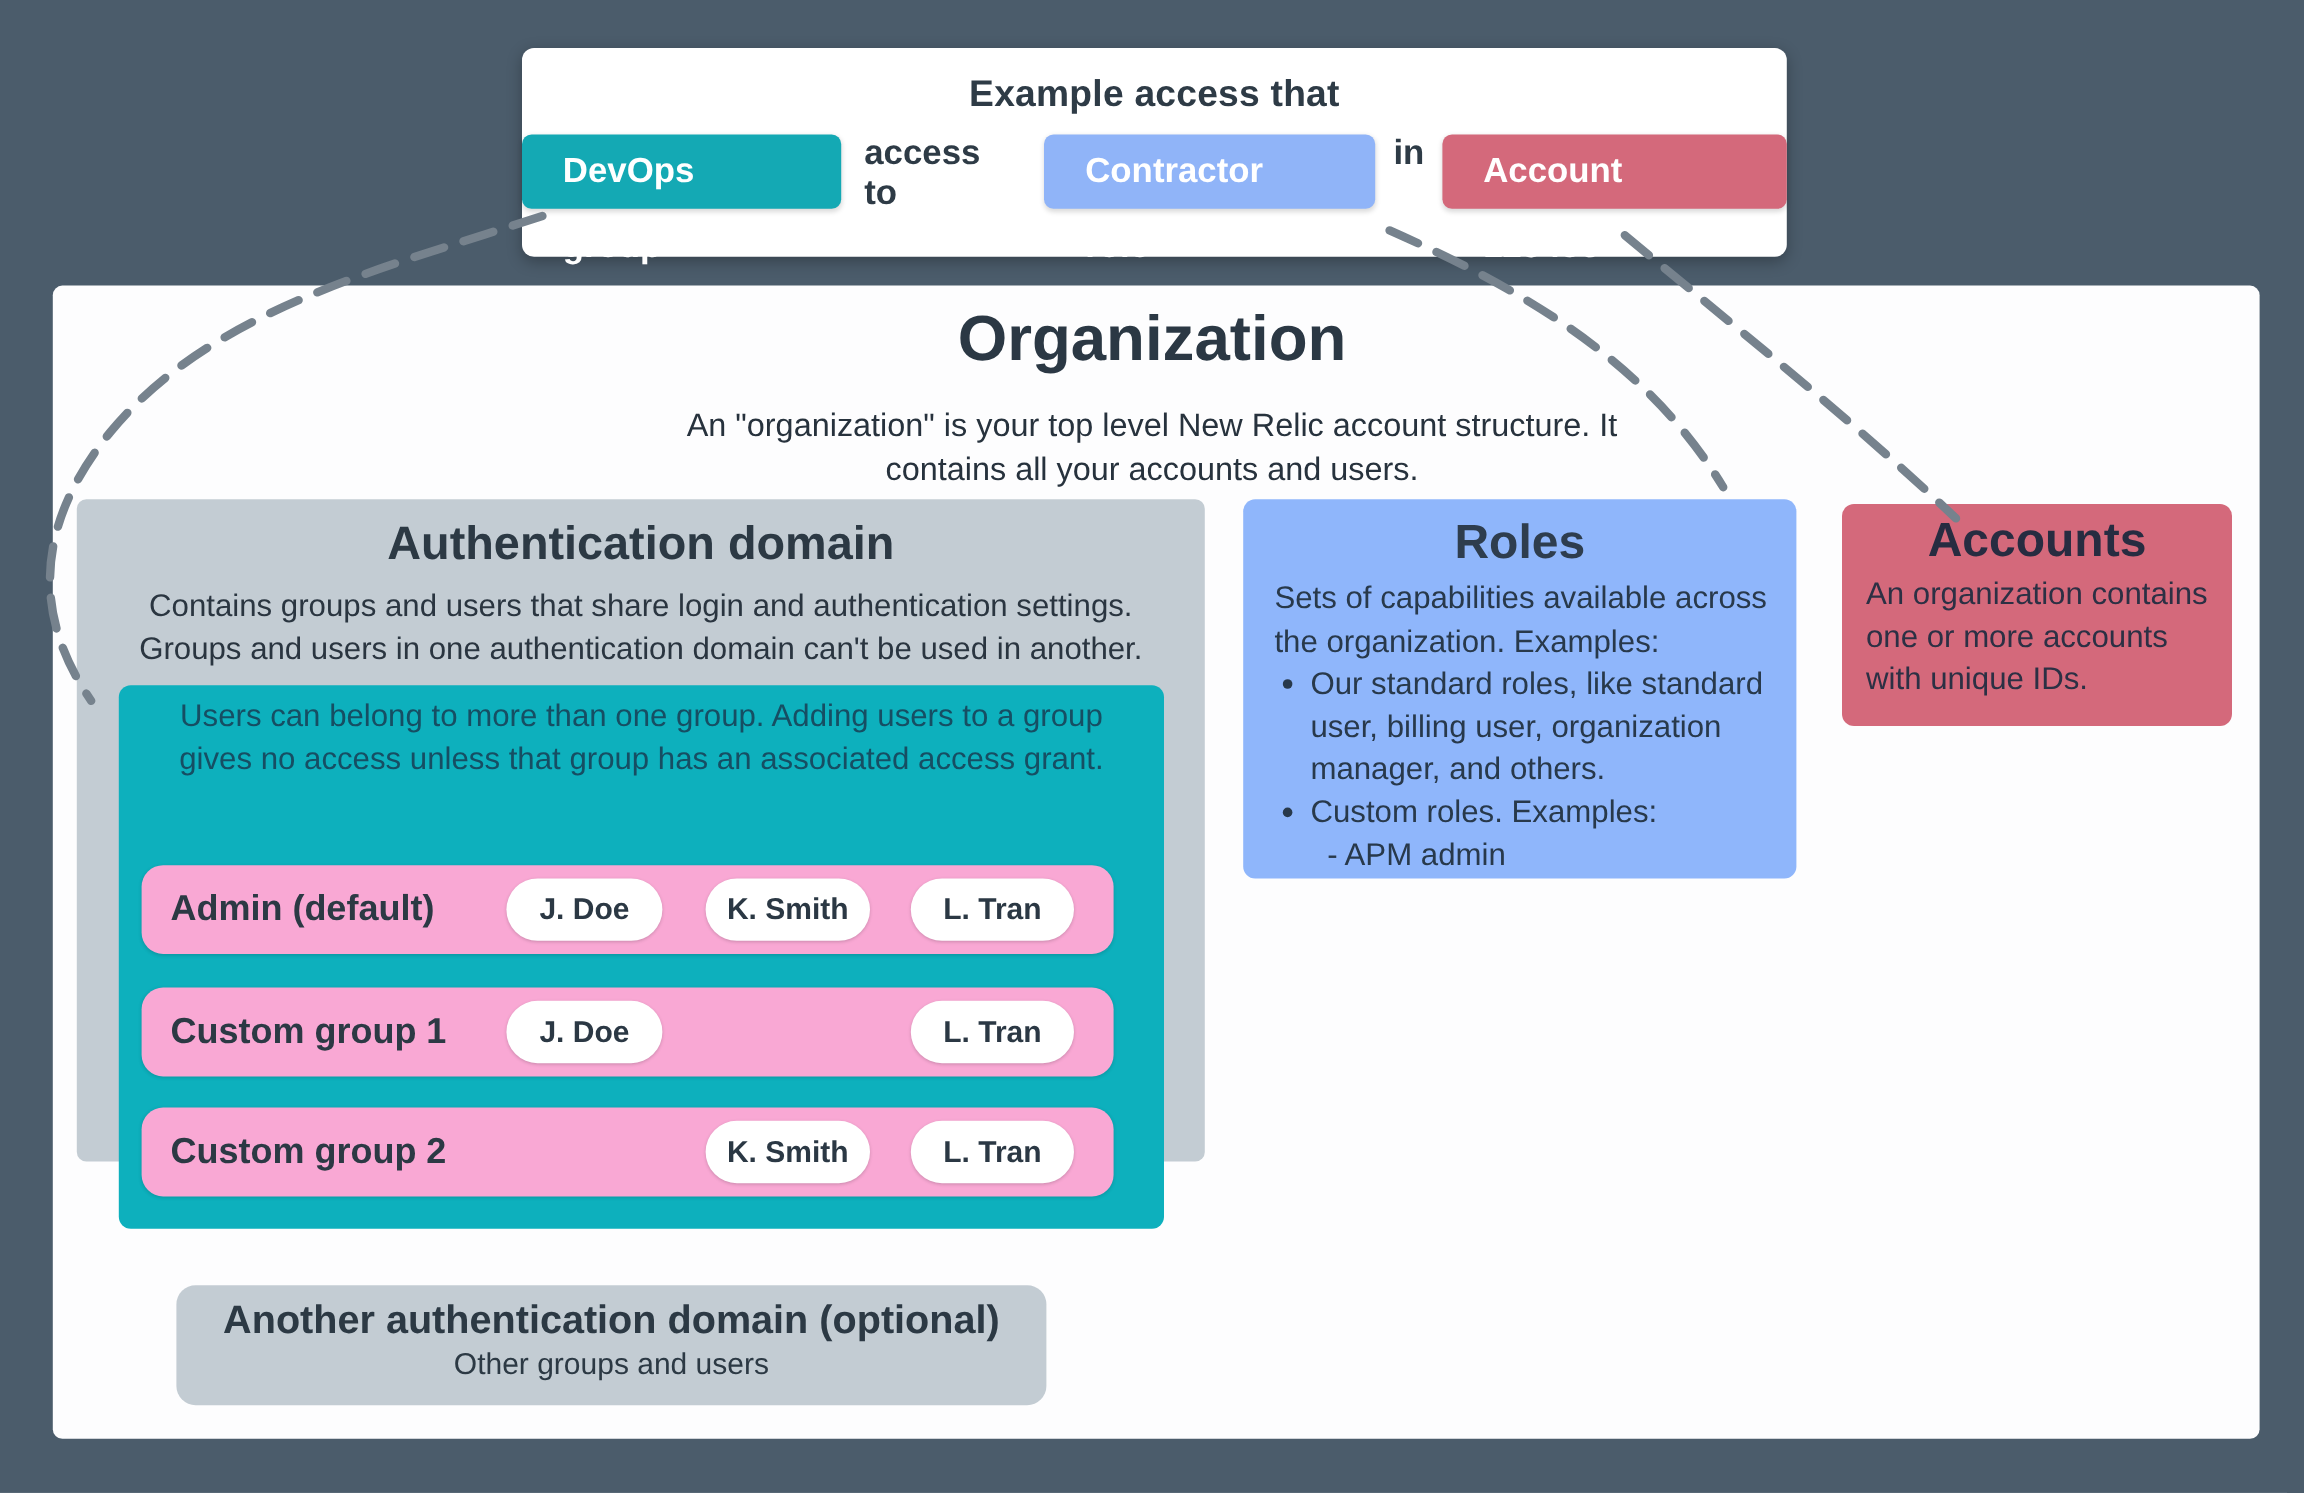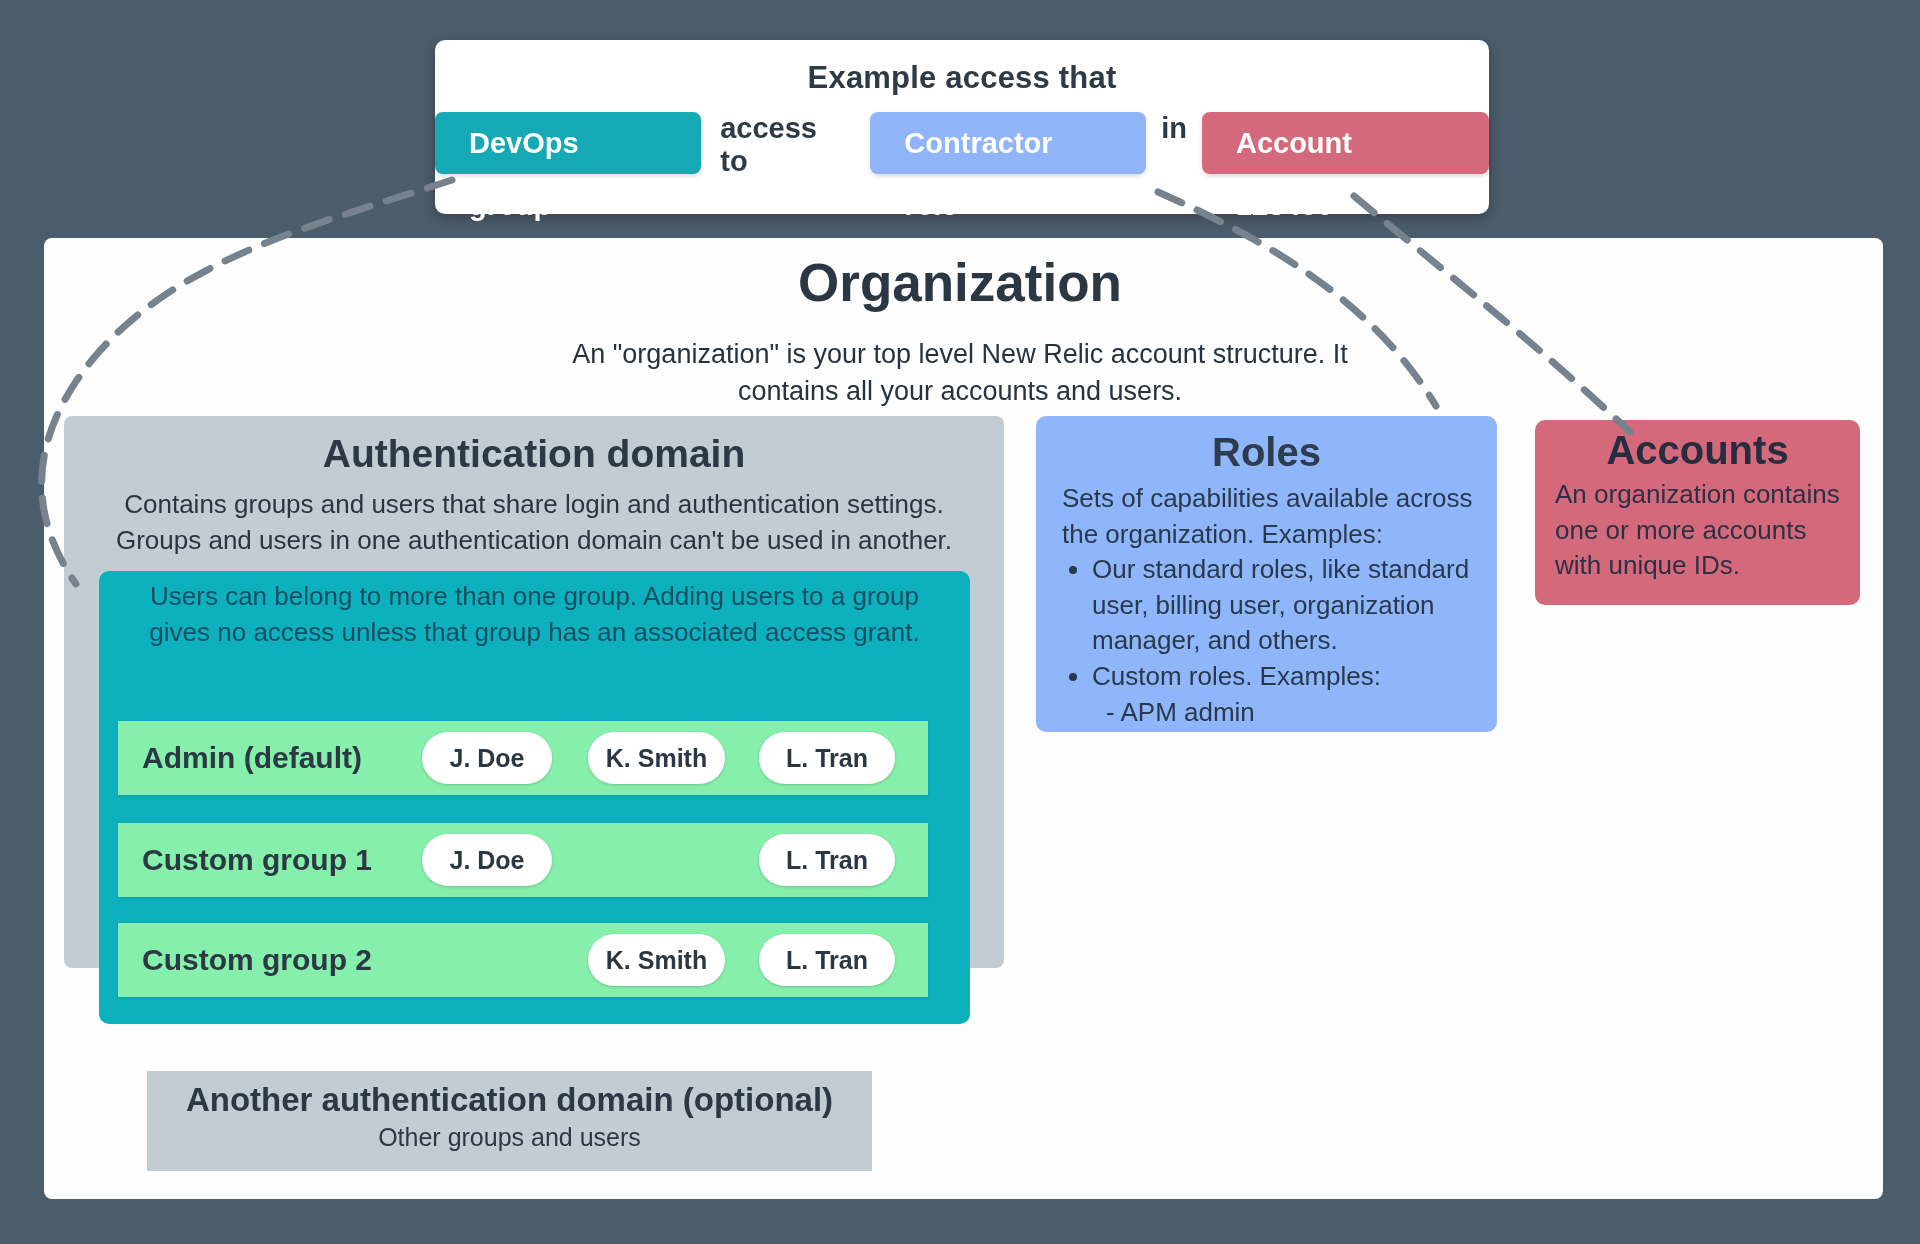--- a/index.html
+++ b/index.html
@@ -26,40 +26,40 @@
 
   
   .auth-box{position:absolute;left:64px;top:416px;width:940px;height:552px;background:#c3ccd3;border-radius:8px;}
   .auth-title{margin-top:16px;text-align:center;font-size:39px;font-weight:700;color:#2c3944;}
   .auth-desc{margin-top:10px;text-align:center;font-size:26px;line-height:1.40;color:#2a3540;white-space:pre-line;}
 
   .groups-box{position:absolute;left:35px;top:155px;width:871px;height:453px;background:#0db0bd;border-radius:10px;}
   .groups-title{margin-top:18px;text-align:center;font-size:35px;font-weight:700;color:#11495c;}
   .groups-desc{margin-top:8px;text-align:center;font-size:26px;line-height:1.38;color:#164e63;white-space:pre-line;}
 
-  .group-row{position:absolute;left:19px;width:810px;height:74px;background:#86efac;border-radius:0;box-shadow:0 1px 3px rgba(0,0,0,.12);}
+  .group-row{position:absolute;left:19px;width:810px;height:74px;background:#f9a8d4;border-radius:18px;box-shadow:0 1px 3px rgba(0,0,0,.12);}
   .group-row .row-label{position:absolute;left:24px;top:0;height:74px;line-height:74px;font-size:30px;font-weight:600;color:#2c3944;}
   .member-pill{position:absolute;top:11px;height:52px;line-height:52px;background:#ffffff;border-radius:26px;
     text-align:center;font-size:25px;font-weight:600;color:#2b3844;box-shadow:0 1px 3px rgba(0,0,0,.18);}
 
   
   .roles-box{position:absolute;left:1036px;top:416px;width:461px;height:316px;background:#8fb6fb;border-radius:10px;overflow:hidden;}
   .roles-title{margin-top:14px;text-align:center;font-size:40px;font-weight:700;color:#2e3d4e;}
   .roles-intro{margin:6px 0 0 26px;font-size:26px;line-height:1.37;color:#28394b;white-space:pre-line;}
   .roles-list{margin:0 0 0 0;padding:0 0 0 56px;list-style:disc;}
   .roles-list li{font-size:26px;line-height:1.37;color:#28394b;white-space:pre-line;}
   .roles-sub{margin-left:14px;font-size:26px;line-height:1.37;color:#28394b;white-space:pre-line;}
 
   
   .accounts-box{position:absolute;left:1535px;top:420px;width:325px;height:185px;background:#d4697b;border-radius:10px;overflow:hidden;}
   .accounts-title{margin-top:8px;text-align:center;font-size:40px;font-weight:700;color:#272c41;}
   .accounts-desc{margin:4px 0 0 20px;font-size:26px;line-height:1.37;color:#2c3044;white-space:pre-line;}
 
   
-  .another-box{position:absolute;left:147px;top:1071px;width:725px;height:100px;background:#c3ccd3;border-radius:0;
+  .another-box{position:absolute;left:147px;top:1071px;width:725px;height:100px;background:#c3ccd3;border-radius:16px;
     display:flex;flex-direction:column;align-items:center;}
   .another-title{margin-top:10px;font-size:33px;font-weight:700;color:#2c3944;}
   .another-sub{margin-top:4px;font-size:25px;color:#2c3944;}
 
   
   .connectors{position:absolute;left:0;top:0;width:1920px;height:1244px;pointer-events:none;z-index:50;}
   .connectors path{fill:none;stroke:#76828d;stroke-width:7;stroke-dasharray:26 17;stroke-linecap:round;}
 </style>
 </head>
 <body>

